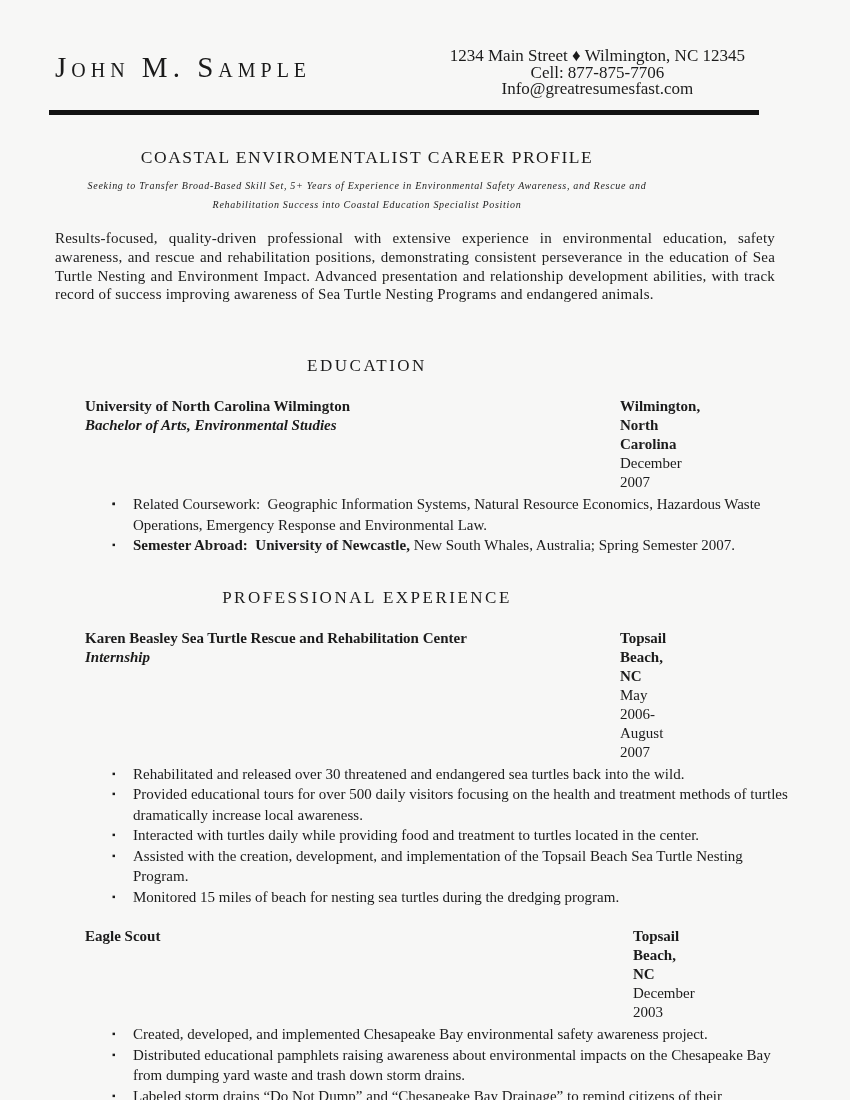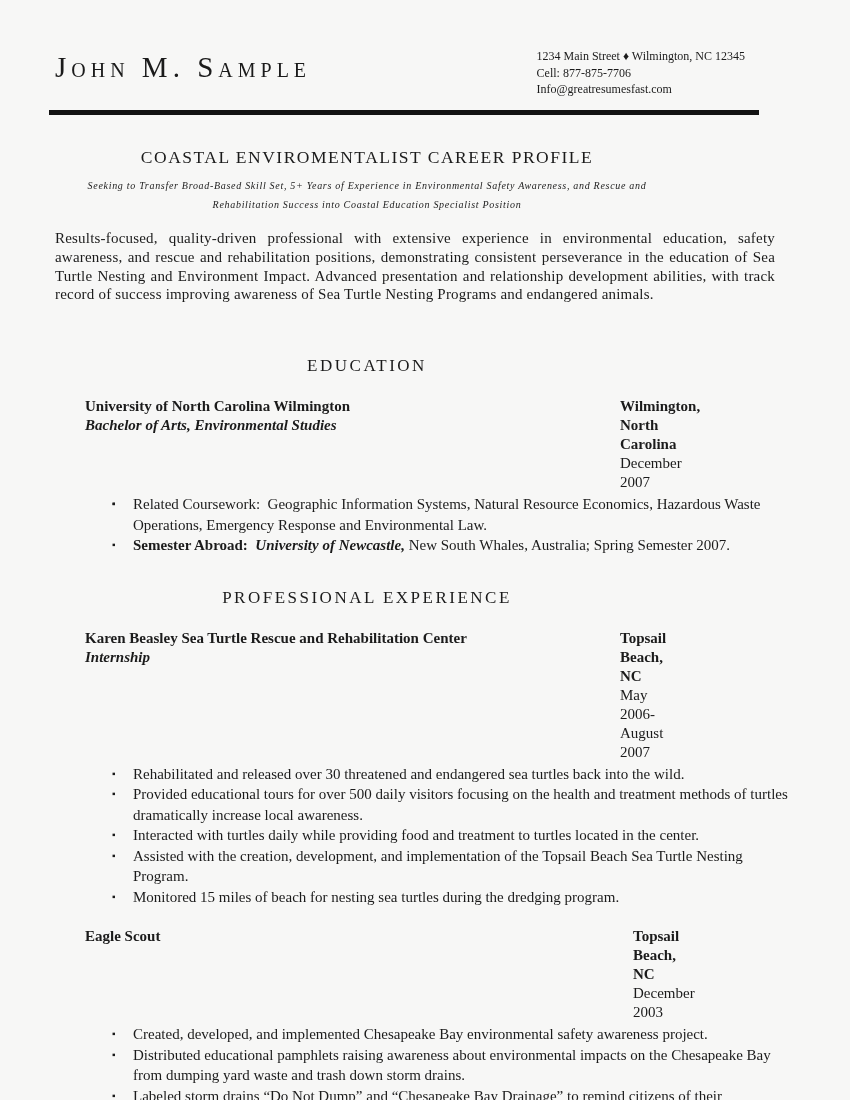--- a/index.html
+++ b/index.html
@@ -35,22 +35,22 @@
   }
   .name {
     font-variant: small-caps;
     font-size: 29px;
     letter-spacing: 5px;
     line-height: 34px;
     margin-top: 4px;
     white-space: nowrap;
   }
   .contact {
-    text-align: left;
-    font-size: 12px;
+    text-align: center;
+    font-size: 17px;
     line-height: 16.5px;
     padding-right: 14px;
     margin-top: 2px;
   }
   .header-rule {
     width: 710px;
     margin-left: -6px;
     height: 5px;
     background: var(--rule);
     margin-top: 12px;
@@ -151,21 +151,21 @@
         <div class="bold-italic">Bachelor of Arts, Environmental Studies</div>
       </div>
       <div class="right">
         <div class="bold">Wilmington, North Carolina</div>
         <div>December 2007</div>
       </div>
     </div>
     <ul class="bullets">
         <li><span class="mk">▪</span></li>
         <li><span class="mk">▪</span><span style="font-weight: normal; text-align: center;">Related Coursework:</span><span>&nbsp; Geographic Information Systems, Natural Resource Economics, Hazardous Waste Operations, Emergency Response and Environmental Law.</span></li>
-        <li><span class="mk">▪</span><span style="font-weight: bold;">Semester Abroad:</span><span>&nbsp; </span><span style="font-weight: bold; font-style: italic;">University of Newcastle,</span><span> New South Whales, Australia; Spring Semester 2007.</span></li>
+        <li><span class="mk">▪</span><span style="font-weight: bold;">Semester Abroad:</span><span>&nbsp; </span><span style="font-weight: bold; ">University of Newcastle,</span><span> New South Whales, Australia; Spring Semester 2007.</span></li>
       </ul>
   </div>
 
   <div class="section-heading exp">PROFESSIONAL EXPERIENCE</div>
 
   <div class="entry">
     <div class="entry-head">
       <div class="left">
         <div class="bold">Karen Beasley Sea Turtle Rescue and Rehabilitation Center</div>
         <div class="bold-italic">Internship</div>

